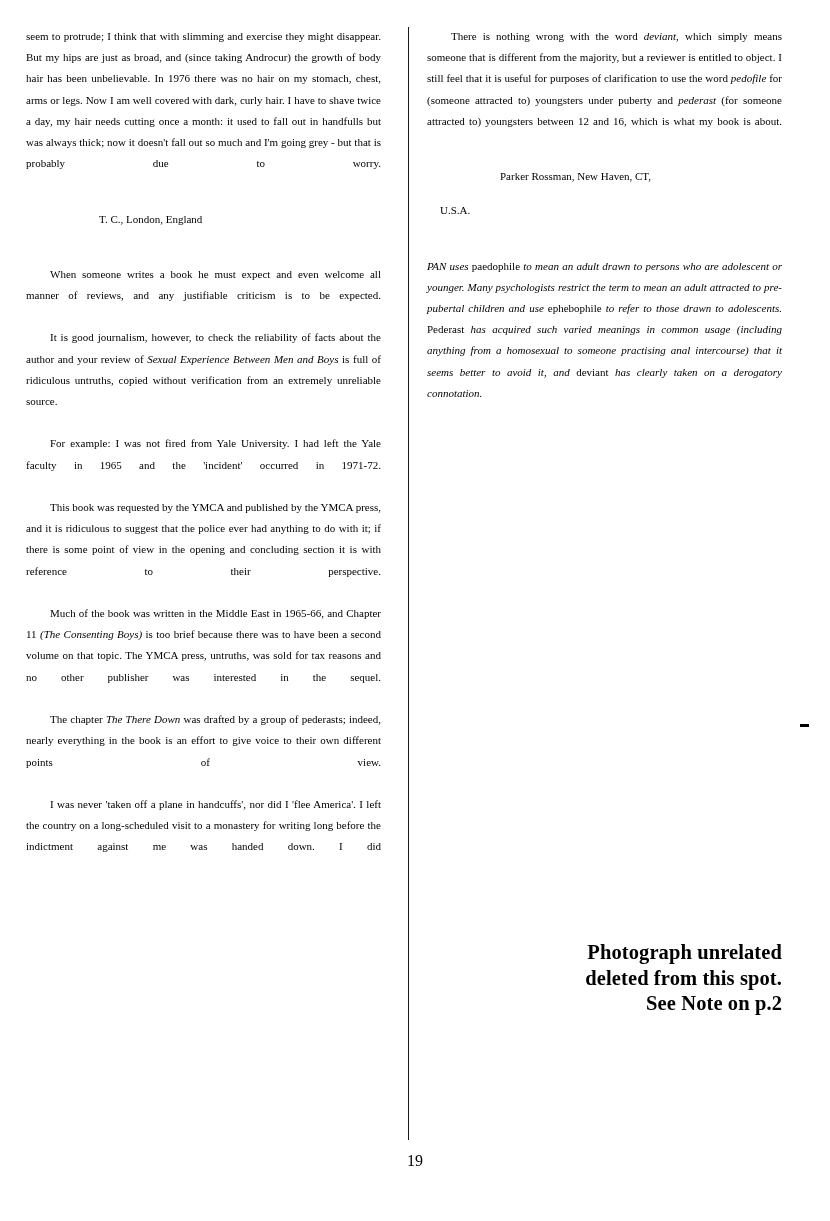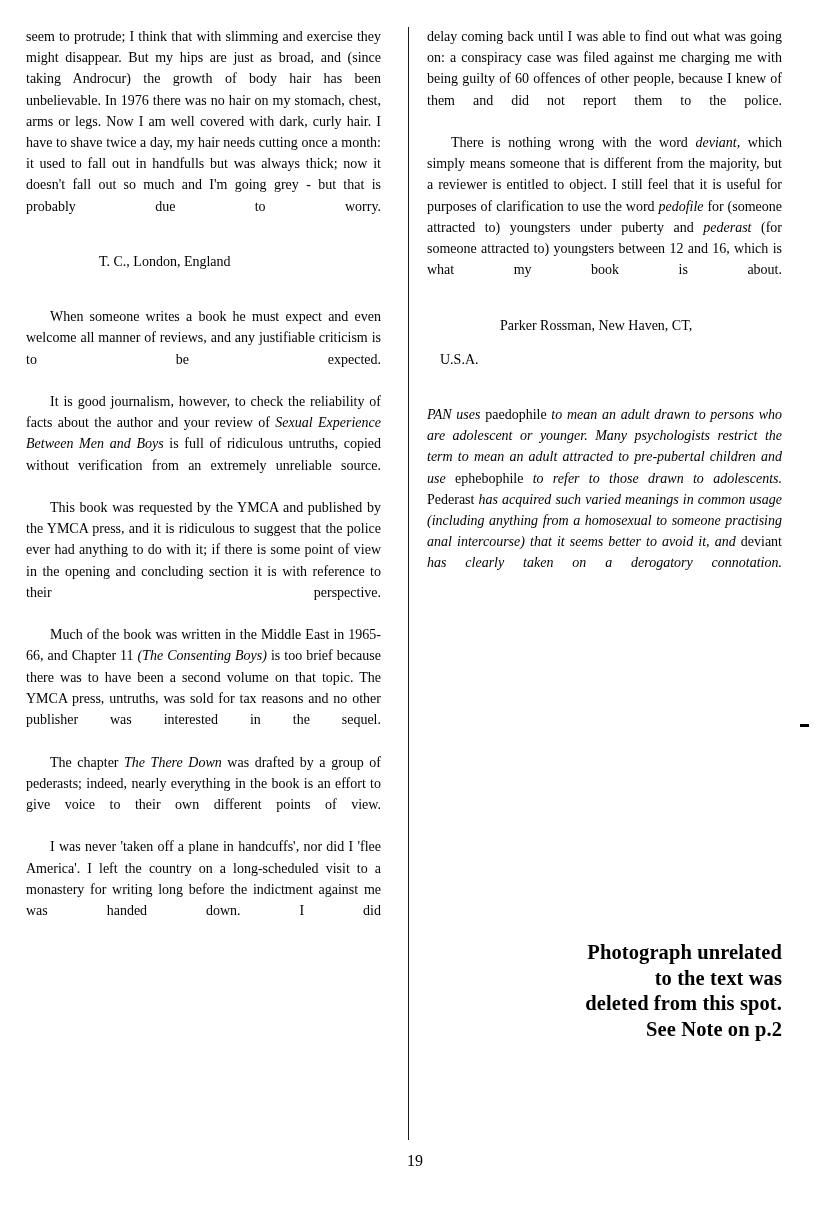--- a/index.html
+++ b/index.html
@@ -27,21 +27,21 @@
     left: 0;
     top: 26px;
     width: 830px;
     height: 1120px;
   }
 
   .col {
     position: absolute;
     top: 0;
     width: 355px;
-    font-size: 14px;
+    font-size: 11px;
     line-height: 21.2px;
     text-align: justify;
     text-justify: inter-word;
     -webkit-hyphens: none;
     hyphens: none;
   }
   .col-left  { left: 26px; }
   .col-right { left: 427px; }
 
   .col-rule {
@@ -131,47 +131,46 @@
       <p class="noindent">seem to protrude; I think that with slimming and exercise they might disappear. But my hips are just as broad, and (since taking Androcur) the growth of body hair has been unbelievable. In 1976 there was no hair on my stomach, chest, arms or legs. Now I am well covered with dark, curly hair. I have to shave twice a day, my hair needs cutting once a month: it used to fall out in handfulls but was always thick; now it doesn't fall out so much and I'm going grey - but that is probably due to worry.</p>
 
       <p class="sig">T. C., London, England</p>
 
       <div class="gap"></div>
 
       <p>When someone writes a book he must expect and even welcome all manner of reviews, and any justifiable criticism is to be expected.</p>
 
       <p><span>It is good journalism, however, to check the reliability of facts about the author and your review of </span><em class="ital">Sexual Experience Between Men and Boys</em><span> is full of ridiculous untruths, copied without verification from an extremely unreliable source.</span></p>
 
+      <p>For example: I was not fired from Yale University. I had left the Yale faculty in 1965 and the 'incident' occurred in 1971-72.</p>
 
       <p>This book was requested by the YMCA and published by the YMCA press, and it is ridiculous to suggest that the police ever had anything to do with it; if there is some point of view in the opening and concluding section it is with reference to their perspective.</p>
 
       <p><span>Much of the book was written in the Middle East in 1965-66, and Chapter 11 </span><em class="ital">(The Consenting Boys)</em><span> is too brief because there was to have been a second volume on that topic. The YMCA press, untruths, was sold for tax reasons and no other publisher was interested in the sequel.</span></p>
 
       <p><span>The chapter </span><em class="ital">The There Down</em><span> was drafted by a group of pederasts; indeed, nearly everything in the book is an effort to give voice to their own different points of view.</span></p>
 
       <p>I was never 'taken off a plane in handcuffs', nor did I 'flee America'. I left the country on a long-scheduled visit to a monastery for writing long before the indictment against me was handed down. I did</p>
     </div>
 
     <div class="col col-right">
 
-      <p class="noindent">delay coming back until I was able to find out what was going on: a conspiracy case was filed against me charging me with being guilty of 60 offences of other people, because I knew of them and did not report them to the police.</p>
 
       <p><span>There is nothing wrong with the word </span><em class="ital">deviant,</em><span> which simply means someone that is different from the majority, but a reviewer is entitled to object. I still feel that it is useful for purposes of clarification to use the word </span><em class="ital">pedofile</em><span> for (someone attracted to) youngsters under puberty and </span><em class="ital">pederast</em><span> (for  someone attracted to) youngsters between 12 and 16, which is what my book is about.</span></p>
 
       <p class="sig">Parker Rossman, New Haven, CT,</p>
       <p class="sig" style="text-indent:0">U.S.A.</p>
 
       <div class="gap"></div>
 
       <p class="noindent editor-note"><span>PAN uses </span><span class="rom">paedophile</span><span> to mean an adult drawn to persons who are adolescent or younger. Many psychologists restrict the term to mean an adult attracted to pre-pubertal children and use </span><span class="rom">ephebophile</span><span> to refer to those drawn to adolescents. </span><span class="rom">Pederast</span><span> has acquired such varied meanings in common usage (including anything from a homosexual to someone practising anal intercourse) that it seems better to avoid it, and </span><span class="rom">deviant</span><span> has clearly taken on a derogatory connotation.</span></p>
     </div>
   </div>
 
   <div class="notice">
     <div>Photograph unrelated</div>
-    <div>to the text was</div>
     <div>deleted from this spot.</div>
     <div>See Note on p.2</div>
   </div>
 
   <div class="folio">19</div>
 
 </div>
 
 </body></html>

